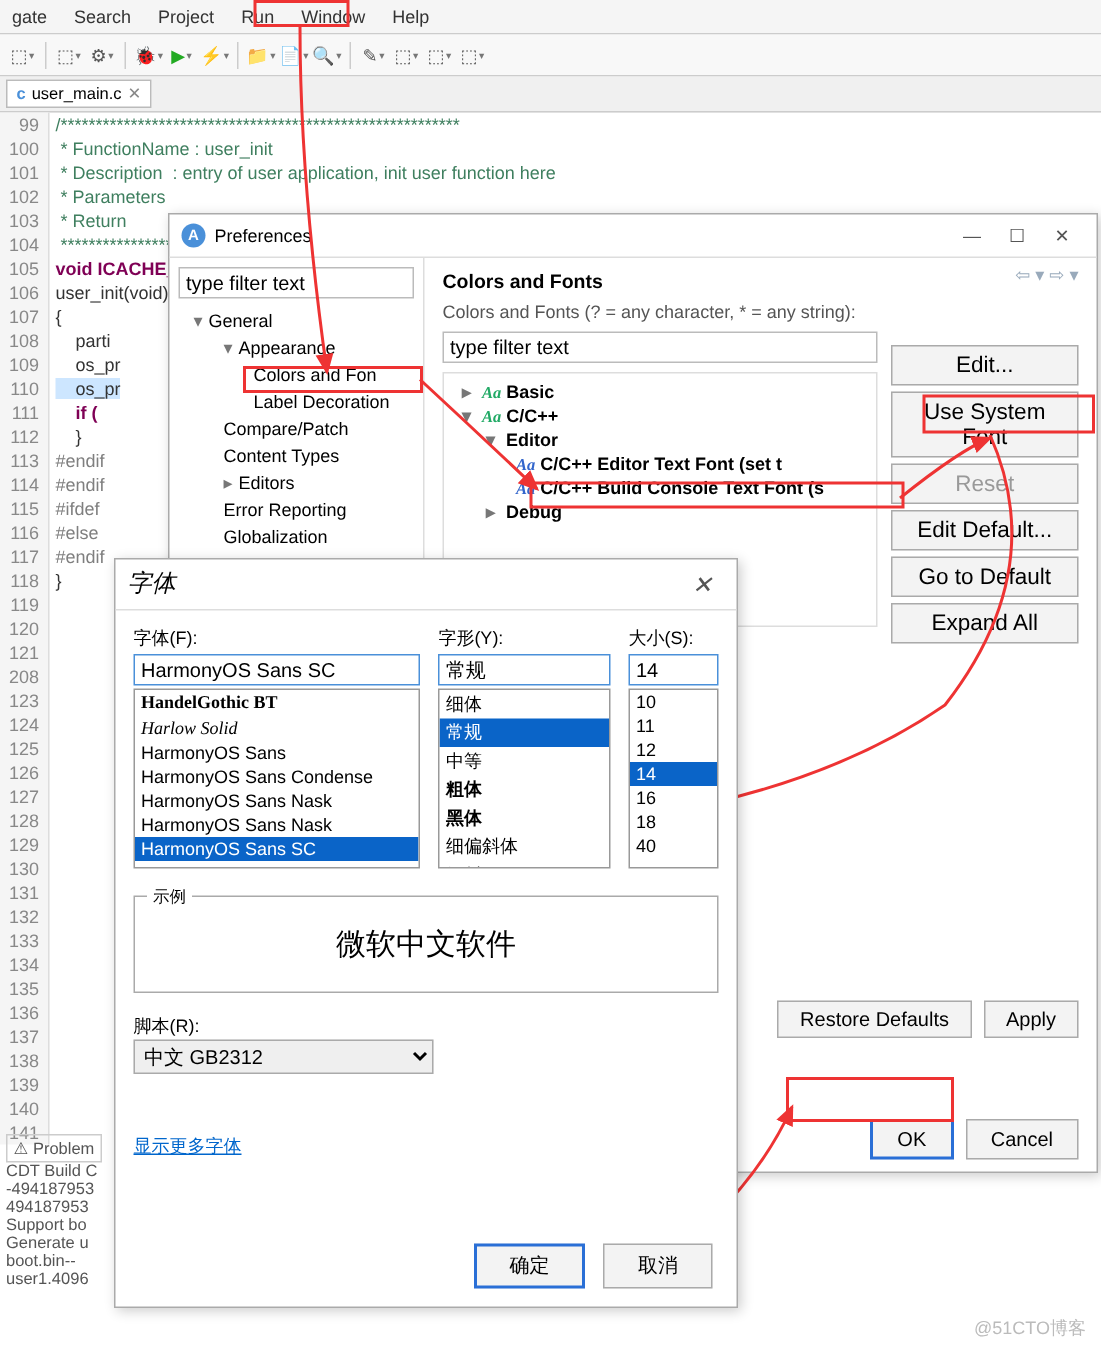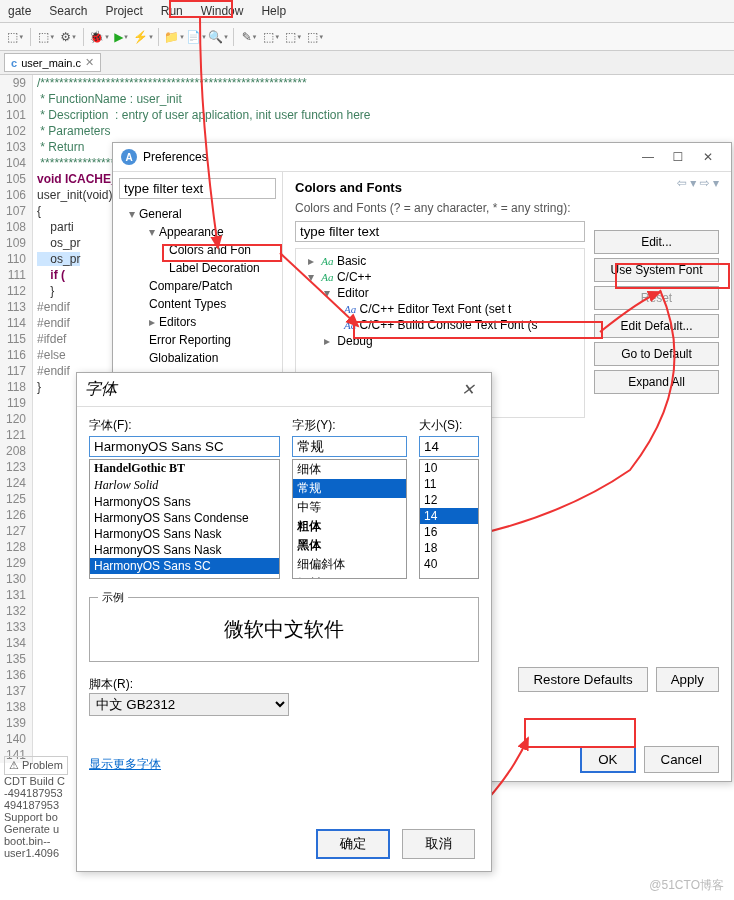--- a/index.html
+++ b/index.html
@@ -45,27 +45,27 @@
 .tree-item { padding: 2px 0 2px 10px; }
 .tree-item .exp { display: inline-block; width: 10px; color: #777; }
 .tree-sub { padding-left: 20px; }
 
 .prefs-main { flex: 1; padding: 8px 12px; position: relative; }
 .prefs-main h3 { font-size: 13px; font-weight: bold; margin-bottom: 4px; }
 .prefs-main .navarrows { position: absolute; right: 12px; top: 4px; color: #9ab; }
 .prefs-main .hint { color: #555; margin: 6px 0; }
 .prefs-main input.filter { width: 290px; padding: 2px 4px; border: 1px solid #bbb; margin-bottom: 6px; }
 .cf-tree { border: 1px solid #ddd; padding: 4px; height: 170px; overflow: hidden; width: 290px; }
-.cf-item { padding: 1px 0 1px 8px; white-space: nowrap; }
+.cf-item { padding: 1px 0 1px 8px; white-space: nowrap; font-weight: bold; }
 .cf-item .exp { display: inline-block; width: 10px; color: #777; }
 .cf-item .aaicon { color: #2a6; font-style: italic; font-family: serif; font-size: 11px; }
 .cf-item .aaicon2 { color: #36c; font-style: italic; font-family: serif; font-size: 11px; }
 
 .side-btns { position: absolute; right: 12px; top: 58px; display: flex; flex-direction: column; gap: 4px; width: 125px; }
-.side-btns button { padding: 4px 6px; border: 1px solid #aaa; background: #f3f3f3; font-size: 12px; }
+.side-btns button { padding: 4px 6px; border: 1px solid #aaa; background: #f3f3f3; font-size: 15px; }
 .side-btns button:disabled { color: #999; }
 
 .desc { margin-top: 20px; font-family: Consolas, monospace; }
 .preview { margin-top: 16px; font-family: Consolas, monospace; }
 
 .prefs-footer { position: absolute; bottom: 8px; right: 12px; display: flex; gap: 8px; }
 .prefs-footer button { padding: 4px 16px; border: 1px solid #aaa; background: #f3f3f3; }
 .restore-row { position: absolute; bottom: 48px; right: 12px; display: flex; gap: 8px; }
 .restore-row button { padding: 4px 14px; border: 1px solid #aaa; background: #f3f3f3; margin-top: 28px; }
 

